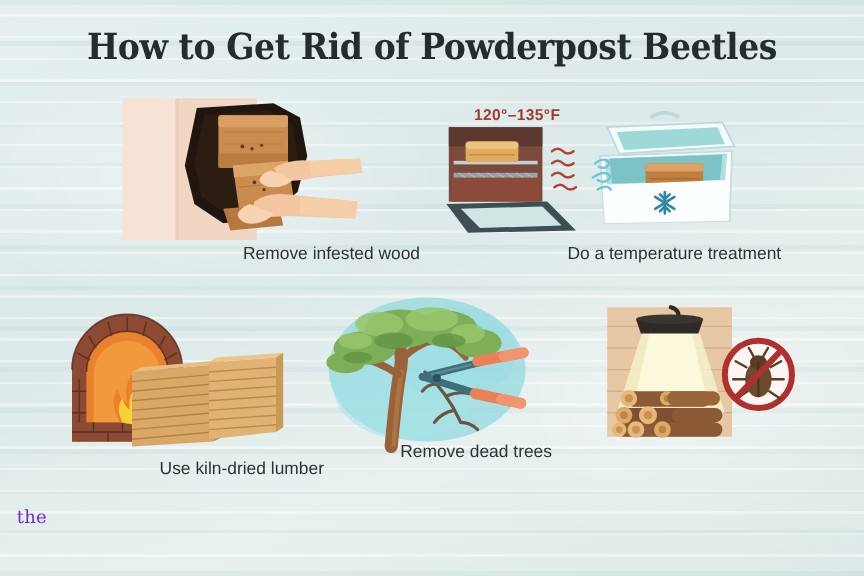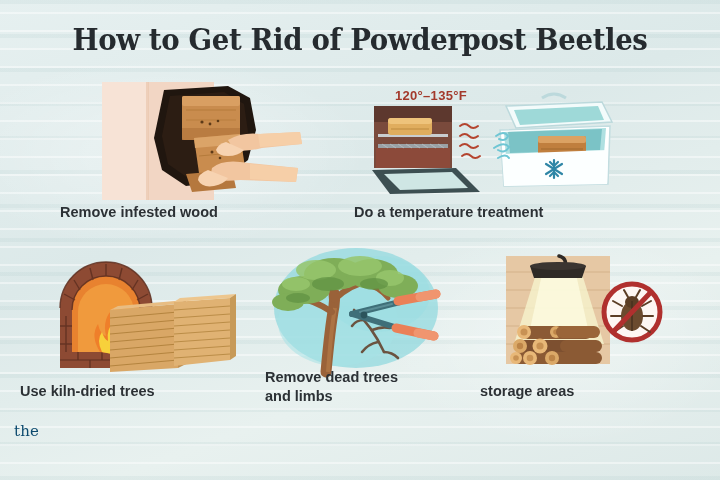--- a/index.html
+++ b/index.html
@@ -40,32 +40,32 @@
     font-weight:bold;
     font-size:30px;
     letter-spacing:-0.4px;
     color:#262b2f;
     transform:scaleX(0.92);
     white-space:nowrap;
   }
 
   
   .cap{
-    position:absolute;text-align:left;
+    position:absolute;text-align:right;
     font-family:"Liberation Sans",sans-serif;
-    font-weight:bold;font-size:14.5px;line-height:19px;
+    font-weight:normal;font-size:14.5px;line-height:19px;
     color:#2c3135;
   }
 
   
   .ill{position:absolute;}
   svg{display:block;overflow:visible;}
 
   
-  #logo{position:absolute;left:14px;top:424px;color:#0c4a6e;
+  #logo{position:absolute;left:14px;top:424px;color:#6d28d9;
         font-family:"DejaVu Serif",serif;line-height:1;}
   #logo .the{font-size:15px;letter-spacing:.2px;}
   #logo .spruce{font-size:29px;letter-spacing:-0.6px;margin-top:1px;}
 
   
   #temp-label{
     position:absolute;left:371px;top:88px;
     font-family:"Liberation Sans",sans-serif;
     font-weight:bold;font-size:13px;letter-spacing:.3px;
     color:#a33a2c;white-space:nowrap;margin-left:24px;
@@ -198,21 +198,21 @@
     </g>
 
     <g stroke="#6fc6d4" stroke-width="2" fill="none" stroke-linecap="round">
       <path d="M2 44 q8 -6 12 0 q-3 6 -9 3"></path>
       <path d="M0 56 q10 -7 15 -1 q-4 7 -11 3"></path>
       <path d="M4 66 q8 -5 11 0"></path>
     </g>
   </svg>
 </div>
 
-<div class="cap" style="left:354px;top:203px;width:280px;">Do a temperature treatment</div>
+<div class="cap" style="left:371px;top:203px;width:280px;">Do a temperature treatment</div>
 
 <div class="ill" style="left:44px;top:256px;width:200px;height:118px;">
   <svg width="200" height="118" viewBox="0 0 200 118">
 
     <path d="M16 112 L16 52 A46 46 0 0 1 108 52 L108 112 Z" fill="#8d4a33"></path>
 
     <path d="M28 112 L28 54 A34 34 0 0 1 96 54 L96 112 Z" fill="#e8822f"></path>
     <path d="M34 112 L34 56 A28 28 0 0 1 90 56 L90 112 Z" fill="#f09a3d"></path>
 
     <g stroke="#5e2f20" stroke-width="1.4" fill="none" opacity=".85">
@@ -272,21 +272,21 @@
         <line x1="130" y1="70" x2="186" y2="66"></line>
         <line x1="130" y1="78" x2="186" y2="74"></line>
         <line x1="130" y1="86" x2="186" y2="82"></line>
         <line x1="130" y1="94" x2="186" y2="90"></line>
         <line x1="130" y1="102" x2="186" y2="98"></line>
       </g>
     </g>
   </svg>
 </div>
 
-<div class="cap" style="left:20px;top:382px;width:250px;">Use kiln-dried trees</div>
+<div class="cap" style="left:20px;top:382px;width:250px;">Use kiln-dried lumber</div>
 
 <div class="ill" style="left:268px;top:244px;width:185px;height:130px;">
   <svg width="185" height="130" viewBox="0 0 185 130">
 
     <ellipse cx="88" cy="64" rx="82" ry="60" fill="#8fd8de" opacity=".72"></ellipse>
     <ellipse cx="70" cy="78" rx="60" ry="44" fill="#a6e2e6" opacity=".55"></ellipse>
     <ellipse cx="110" cy="50" rx="52" ry="38" fill="#9adde2" opacity=".45"></ellipse>
 
     <path d="M58 128 q4 -44 8 -66 q2 -12 -4 -24" stroke="#9a6239" stroke-width="11" fill="none" stroke-linecap="round"></path>
     <path d="M60 128 q3 -42 7 -64" stroke="#b07846" stroke-width="4" fill="none" opacity=".8"></path>
@@ -332,21 +332,20 @@
       <path d="M130 57 L168 50" stroke="#ea8057" stroke-width="9" stroke-linecap="round"></path>
       <path d="M128 84 L166 92" stroke="#ea8057" stroke-width="9" stroke-linecap="round"></path>
       <path d="M152 53 L168 50" stroke="#f0956f" stroke-width="9" stroke-linecap="round"></path>
       <path d="M150 89 L166 92" stroke="#f0956f" stroke-width="9" stroke-linecap="round"></path>
     </g>
   </svg>
 </div>
 
 <div class="cap" style="left:265px;top:368px;width:195px;">
   <div>Remove dead trees</div>
-  <div>and limbs</div>
 </div>
 
 <div class="ill" style="left:496px;top:252px;width:170px;height:122px;">
   <svg width="170" height="122" viewBox="0 0 170 122">
 
     <rect x="10" y="4" width="104" height="108" fill="#e6c8a4"></rect>
     <g stroke="#d4b189" stroke-width="1.2">
       <line x1="10" y1="20" x2="114" y2="20"></line>
       <line x1="10" y1="38" x2="114" y2="38"></line>
       <line x1="10" y1="56" x2="114" y2="56"></line>
@@ -408,18 +407,17 @@
         <path d="M132 45 l-4 -7"></path>
           <path d="M140 45 l4 -7"></path>
       </g>
 
       <line x1="117" y1="80" x2="155" y2="40" stroke="#b0302e" stroke-width="5" stroke-linecap="round"></line>
     </g>
   </svg>
 </div>
 
 <div class="cap" style="left:480px;top:382px;width:215px;">
-  <div>storage areas</div>
 </div>
 
 <div id="logo">
   <div class="the">the</div>
 </div>
 
 </body></html>

